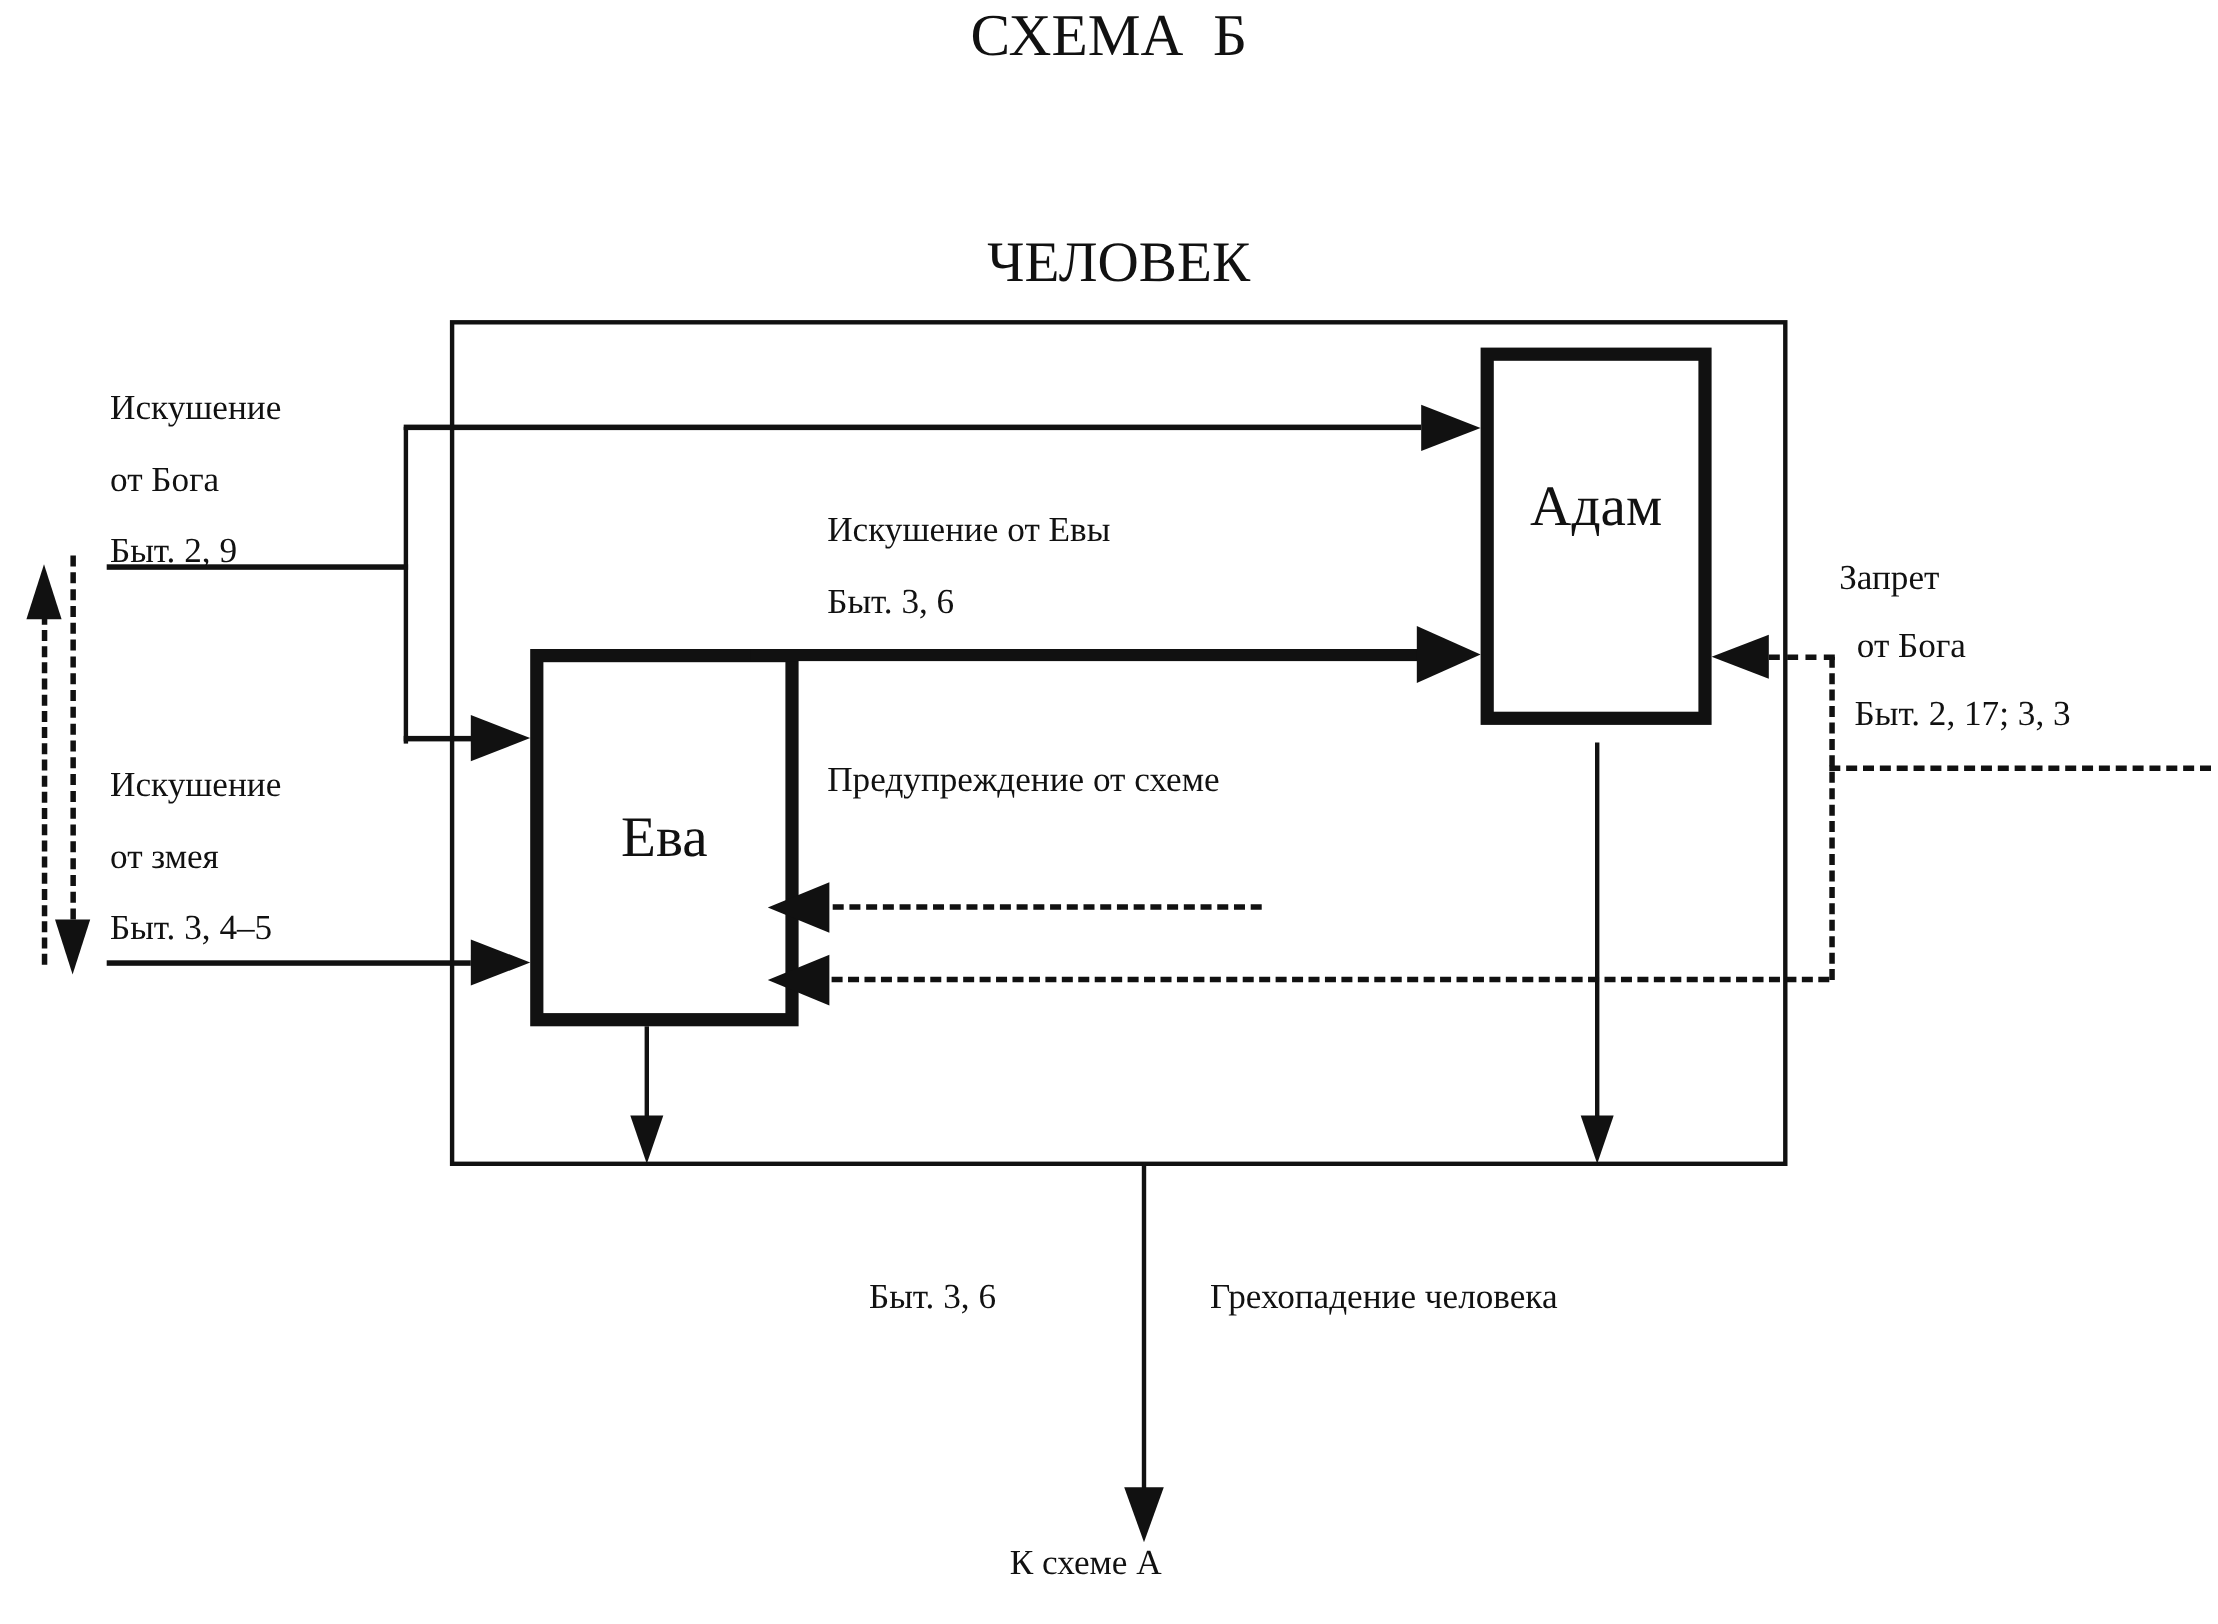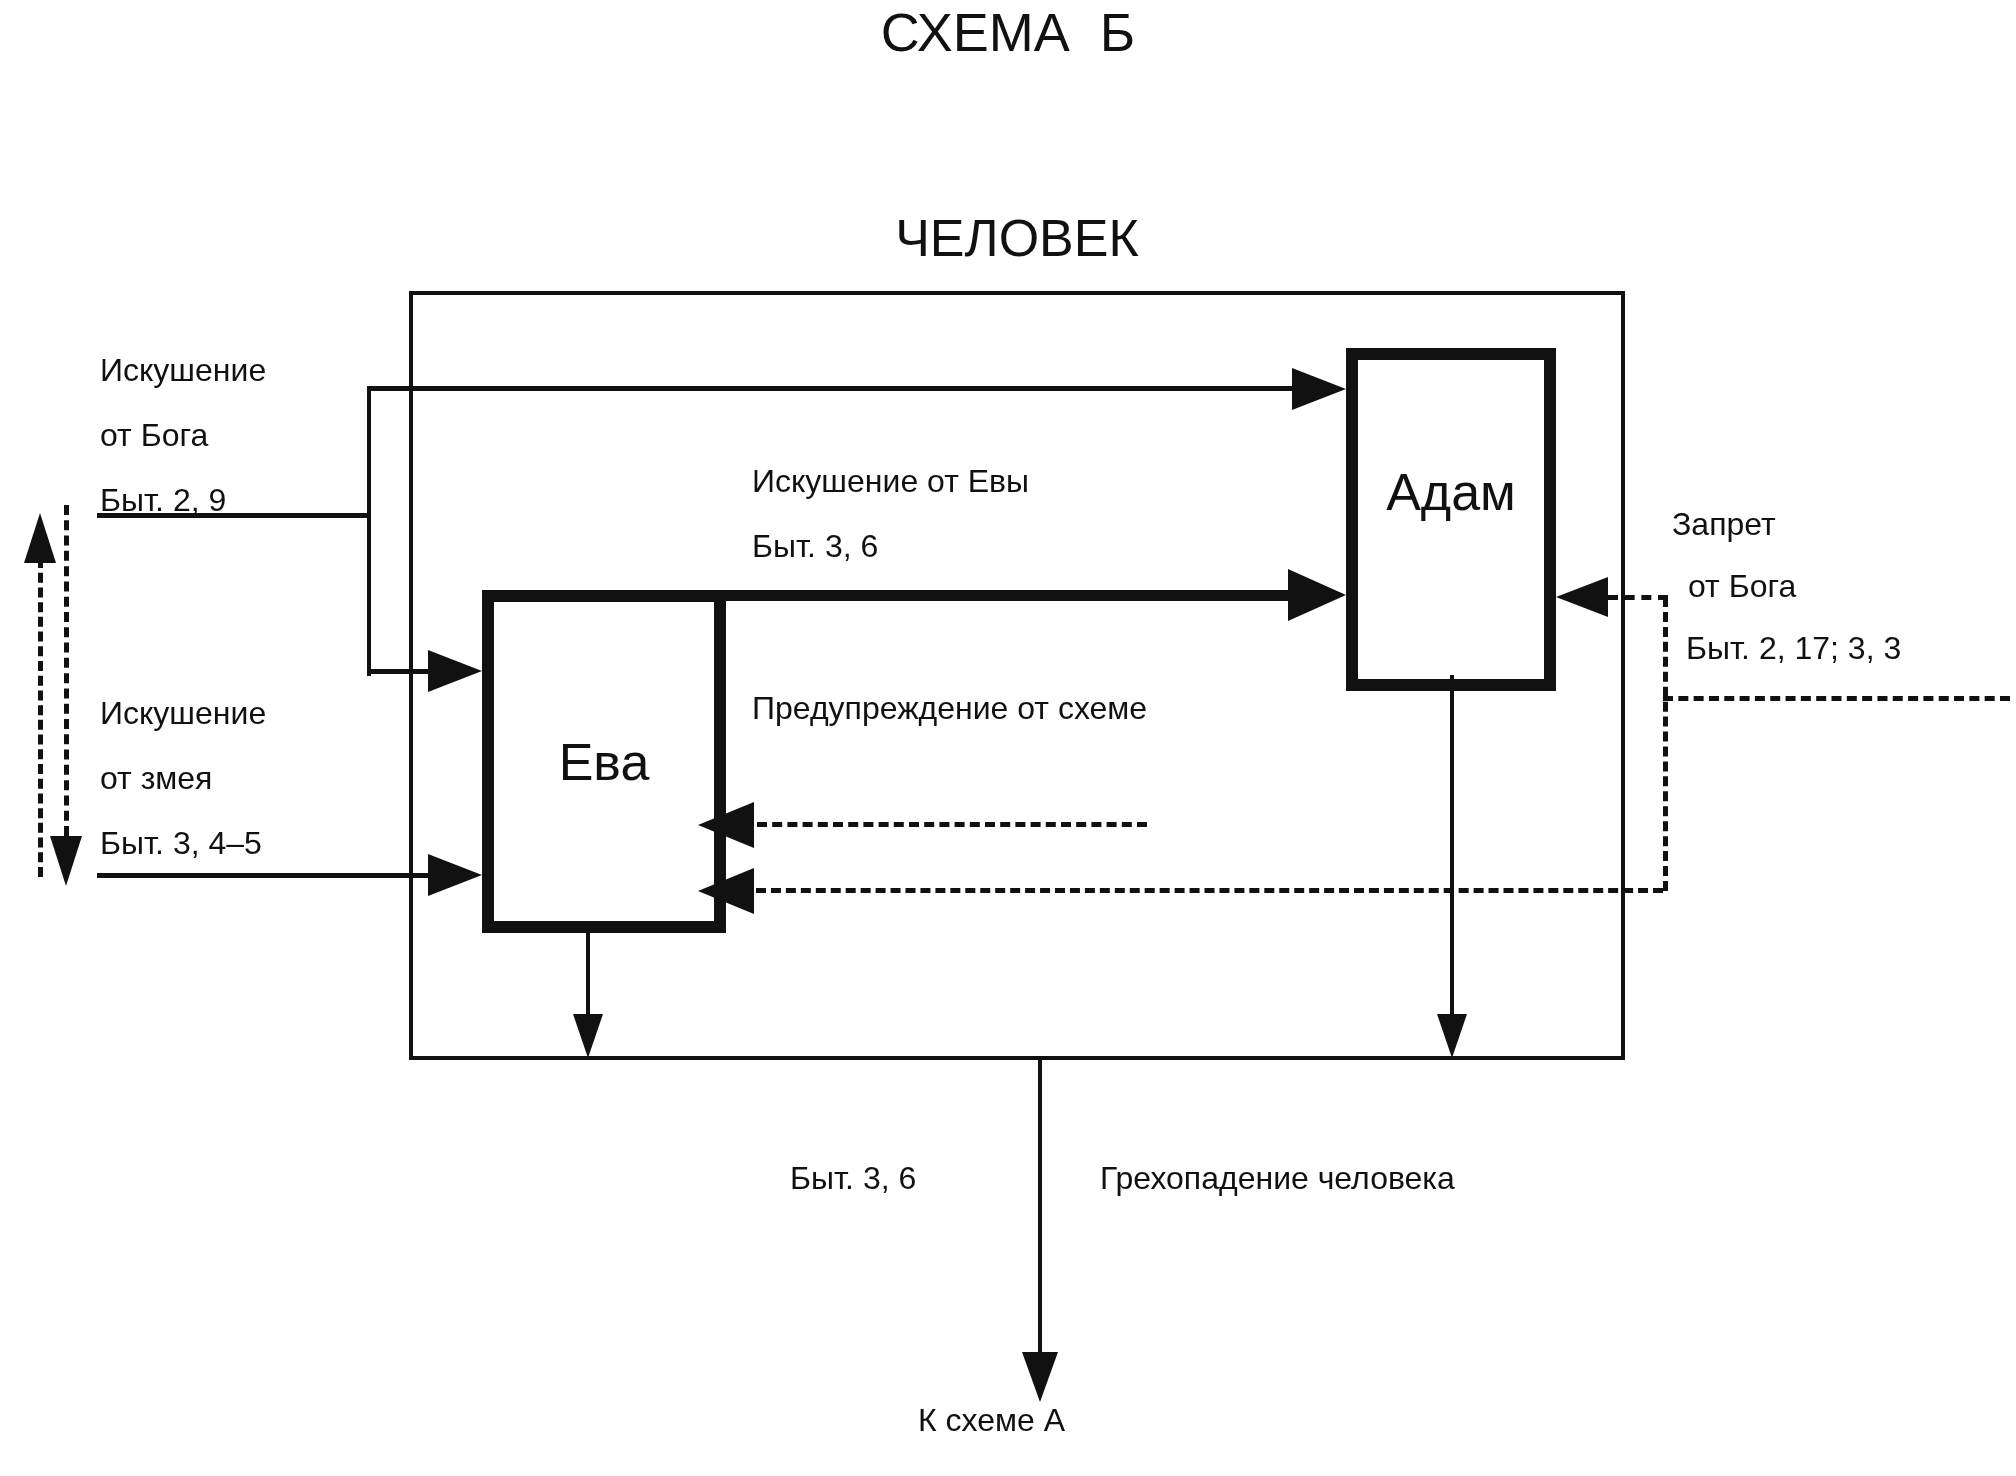--- a/index.html
+++ b/index.html
@@ -1,18 +1,18 @@
 <!DOCTYPE html>
 <html><head>
 <meta charset="utf-8">
 <style>
   html,body{margin:0;padding:0;background:#fff;}
   .canvas{
     position:relative;width:2016px;height:1476px;background:#ffffff;
-    font-family:Liberation Sans, sans-serif;color:#111;
+    font-family:Liberation Serif, serif;color:#111;
     overflow:hidden;
   }
   .txt{position:absolute;font-size:32px;line-height:65px;white-space:nowrap;}
   .center{text-align:center;}
   
   .h{position:absolute;background:#111;height:5px;}
   .v{position:absolute;background:#111;width:4px;}
   .thick{position:absolute;background:#111;height:11px;}
   
   .dh{position:absolute;height:0;border-top:5px dashed #111;}
@@ -36,21 +36,21 @@
 </head>
 <body>
 
 <div class="canvas">
 
   <div class="txt center title" style="left:0;top:18;width:2016px;font-size:54px;">СХЕМА  Б</div>
   <div class="txt center" style="left:409px;top:206px;width:1216px;font-size:52px;">ЧЕЛОВЕК</div>
 
   <div class="bigrect" style="left:409px;top:291px;width:1216px;height:769px;"></div>
 
-  <div class="personbox" style="left:1346px;top:348px;width:210px;height:343px;padding-bottom:55px;">
+  <div class="personbox" style="left:1346px;top:316px;width:210px;height:343px;padding-bottom:55px;">
     <span>Адам</span>
   </div>
 
   <div class="personbox" style="left:482px;top:590px;width:244px;height:343px;">
     <span>Ева</span>
   </div>
 
   <div class="txt" style="left:100px;top:338px;">
     <div>Искушение</div>
     <div>от Бога</div>

